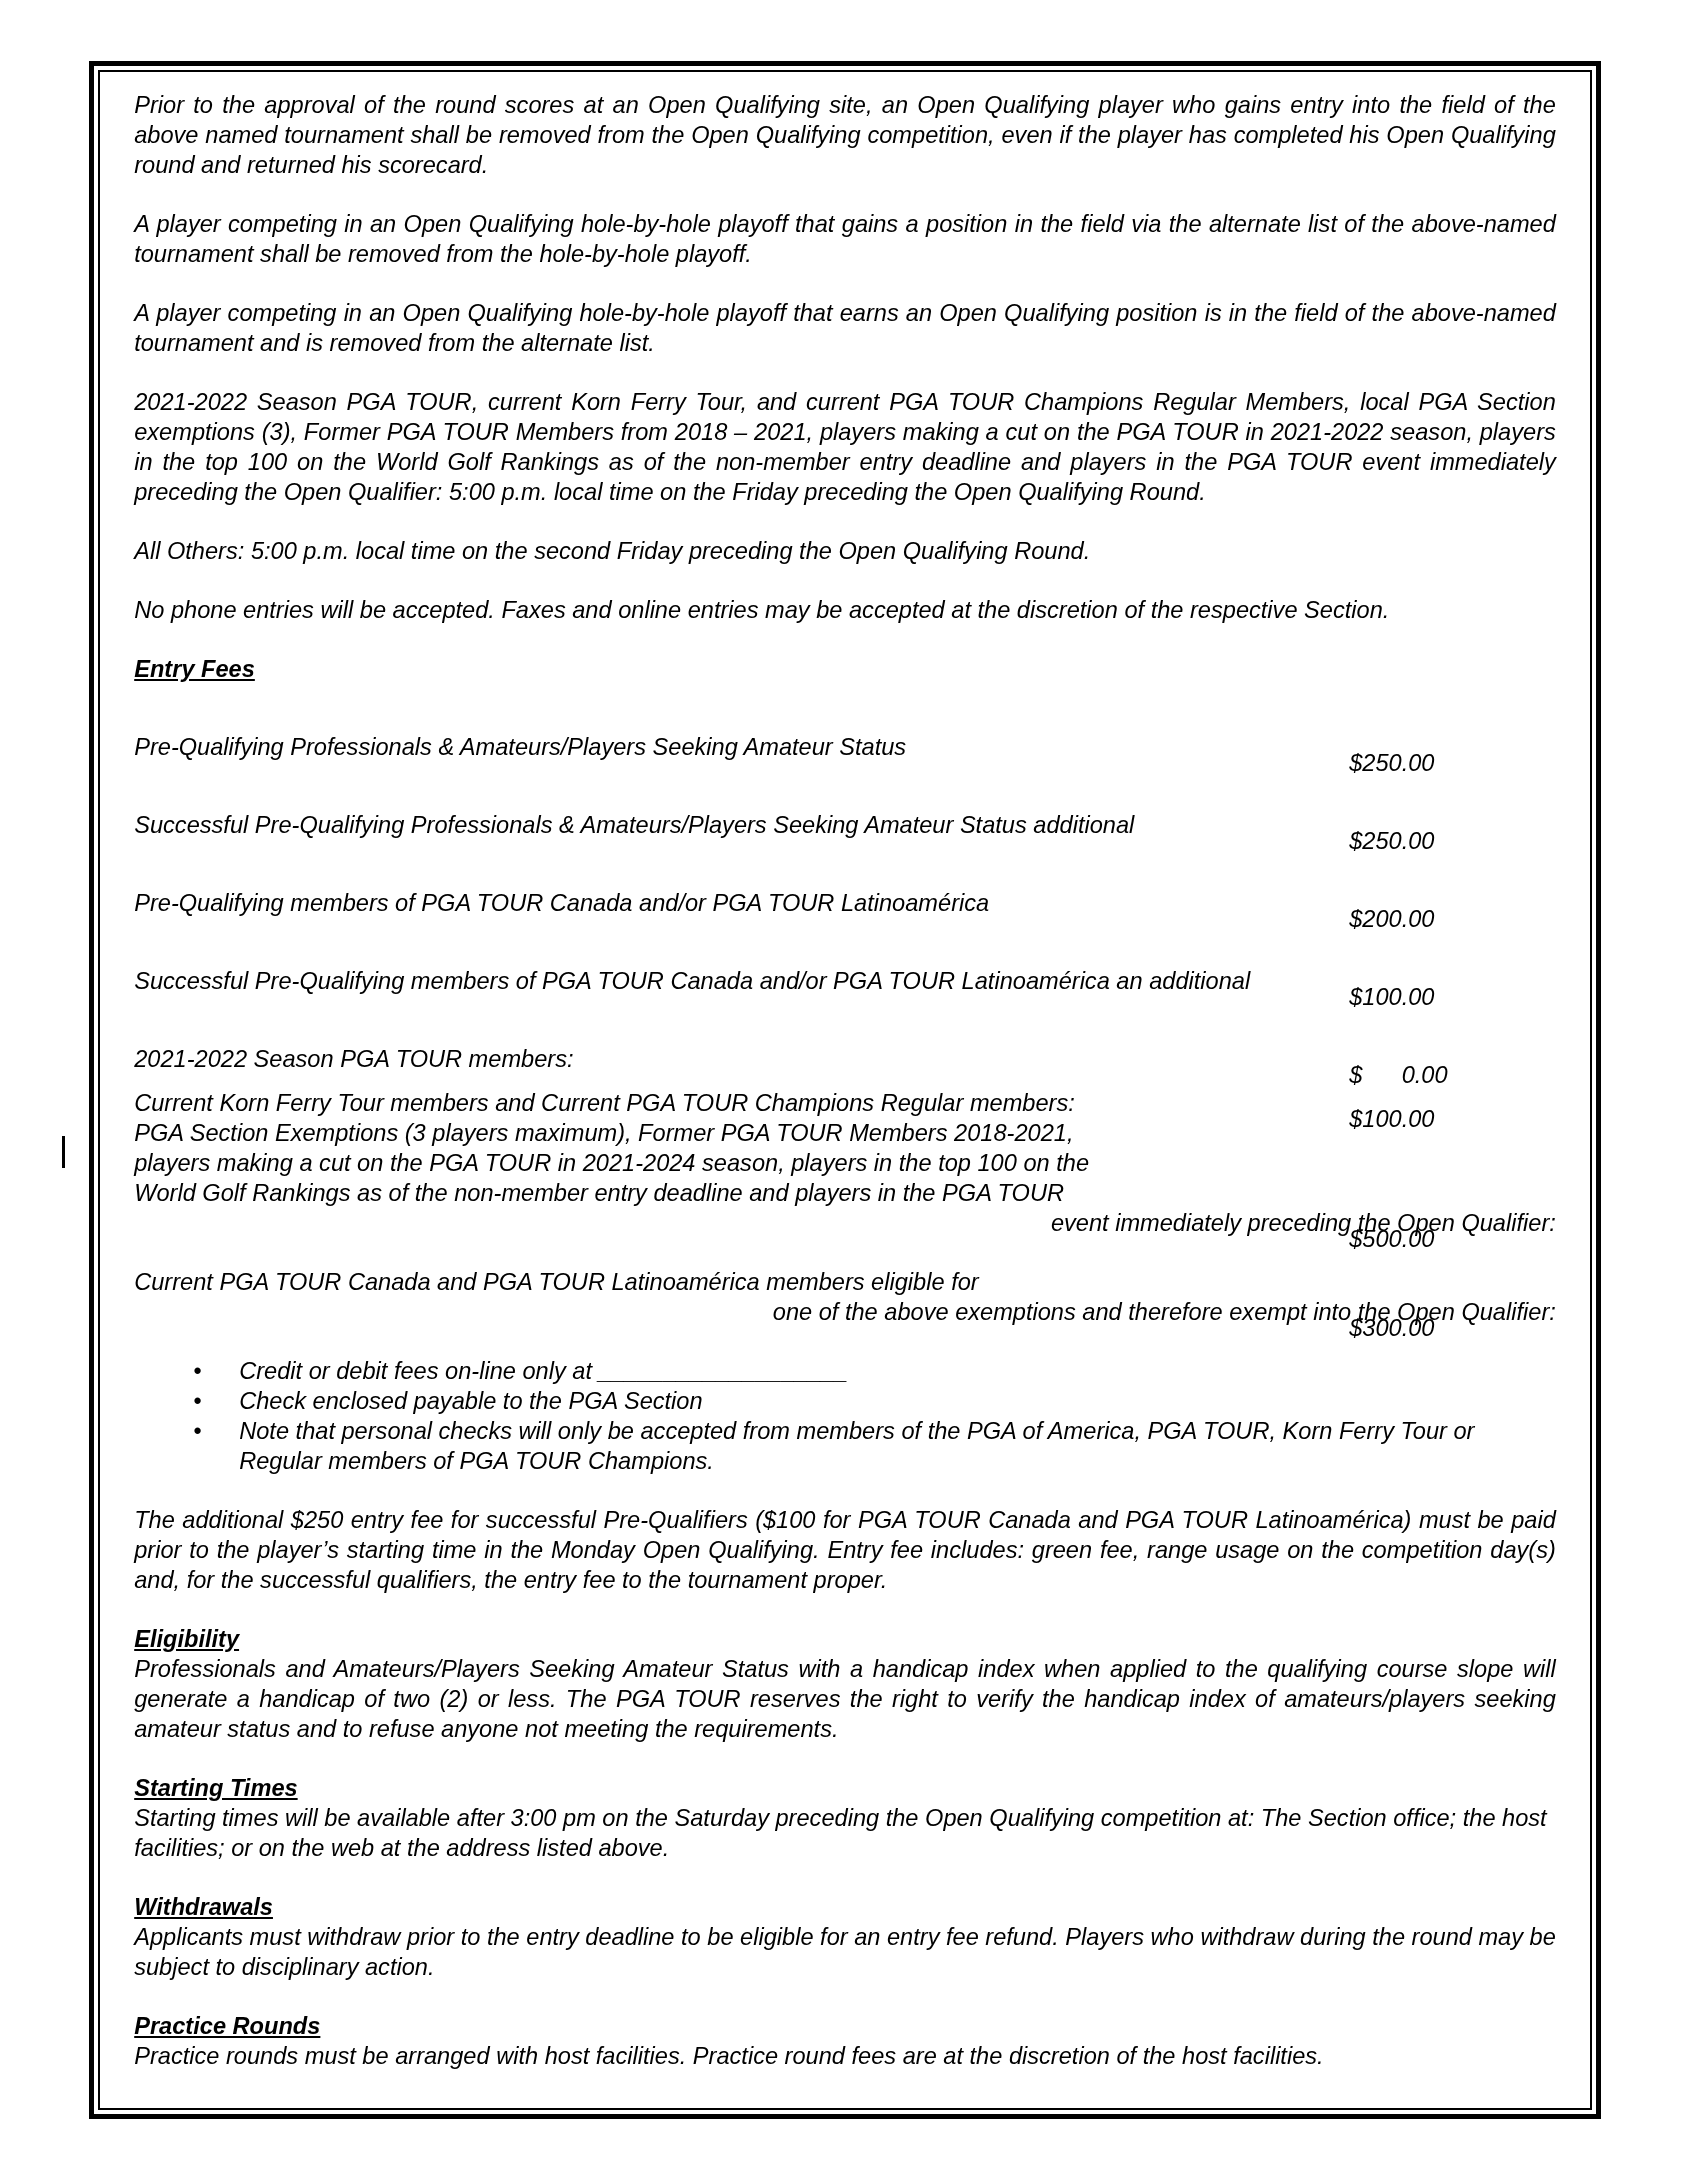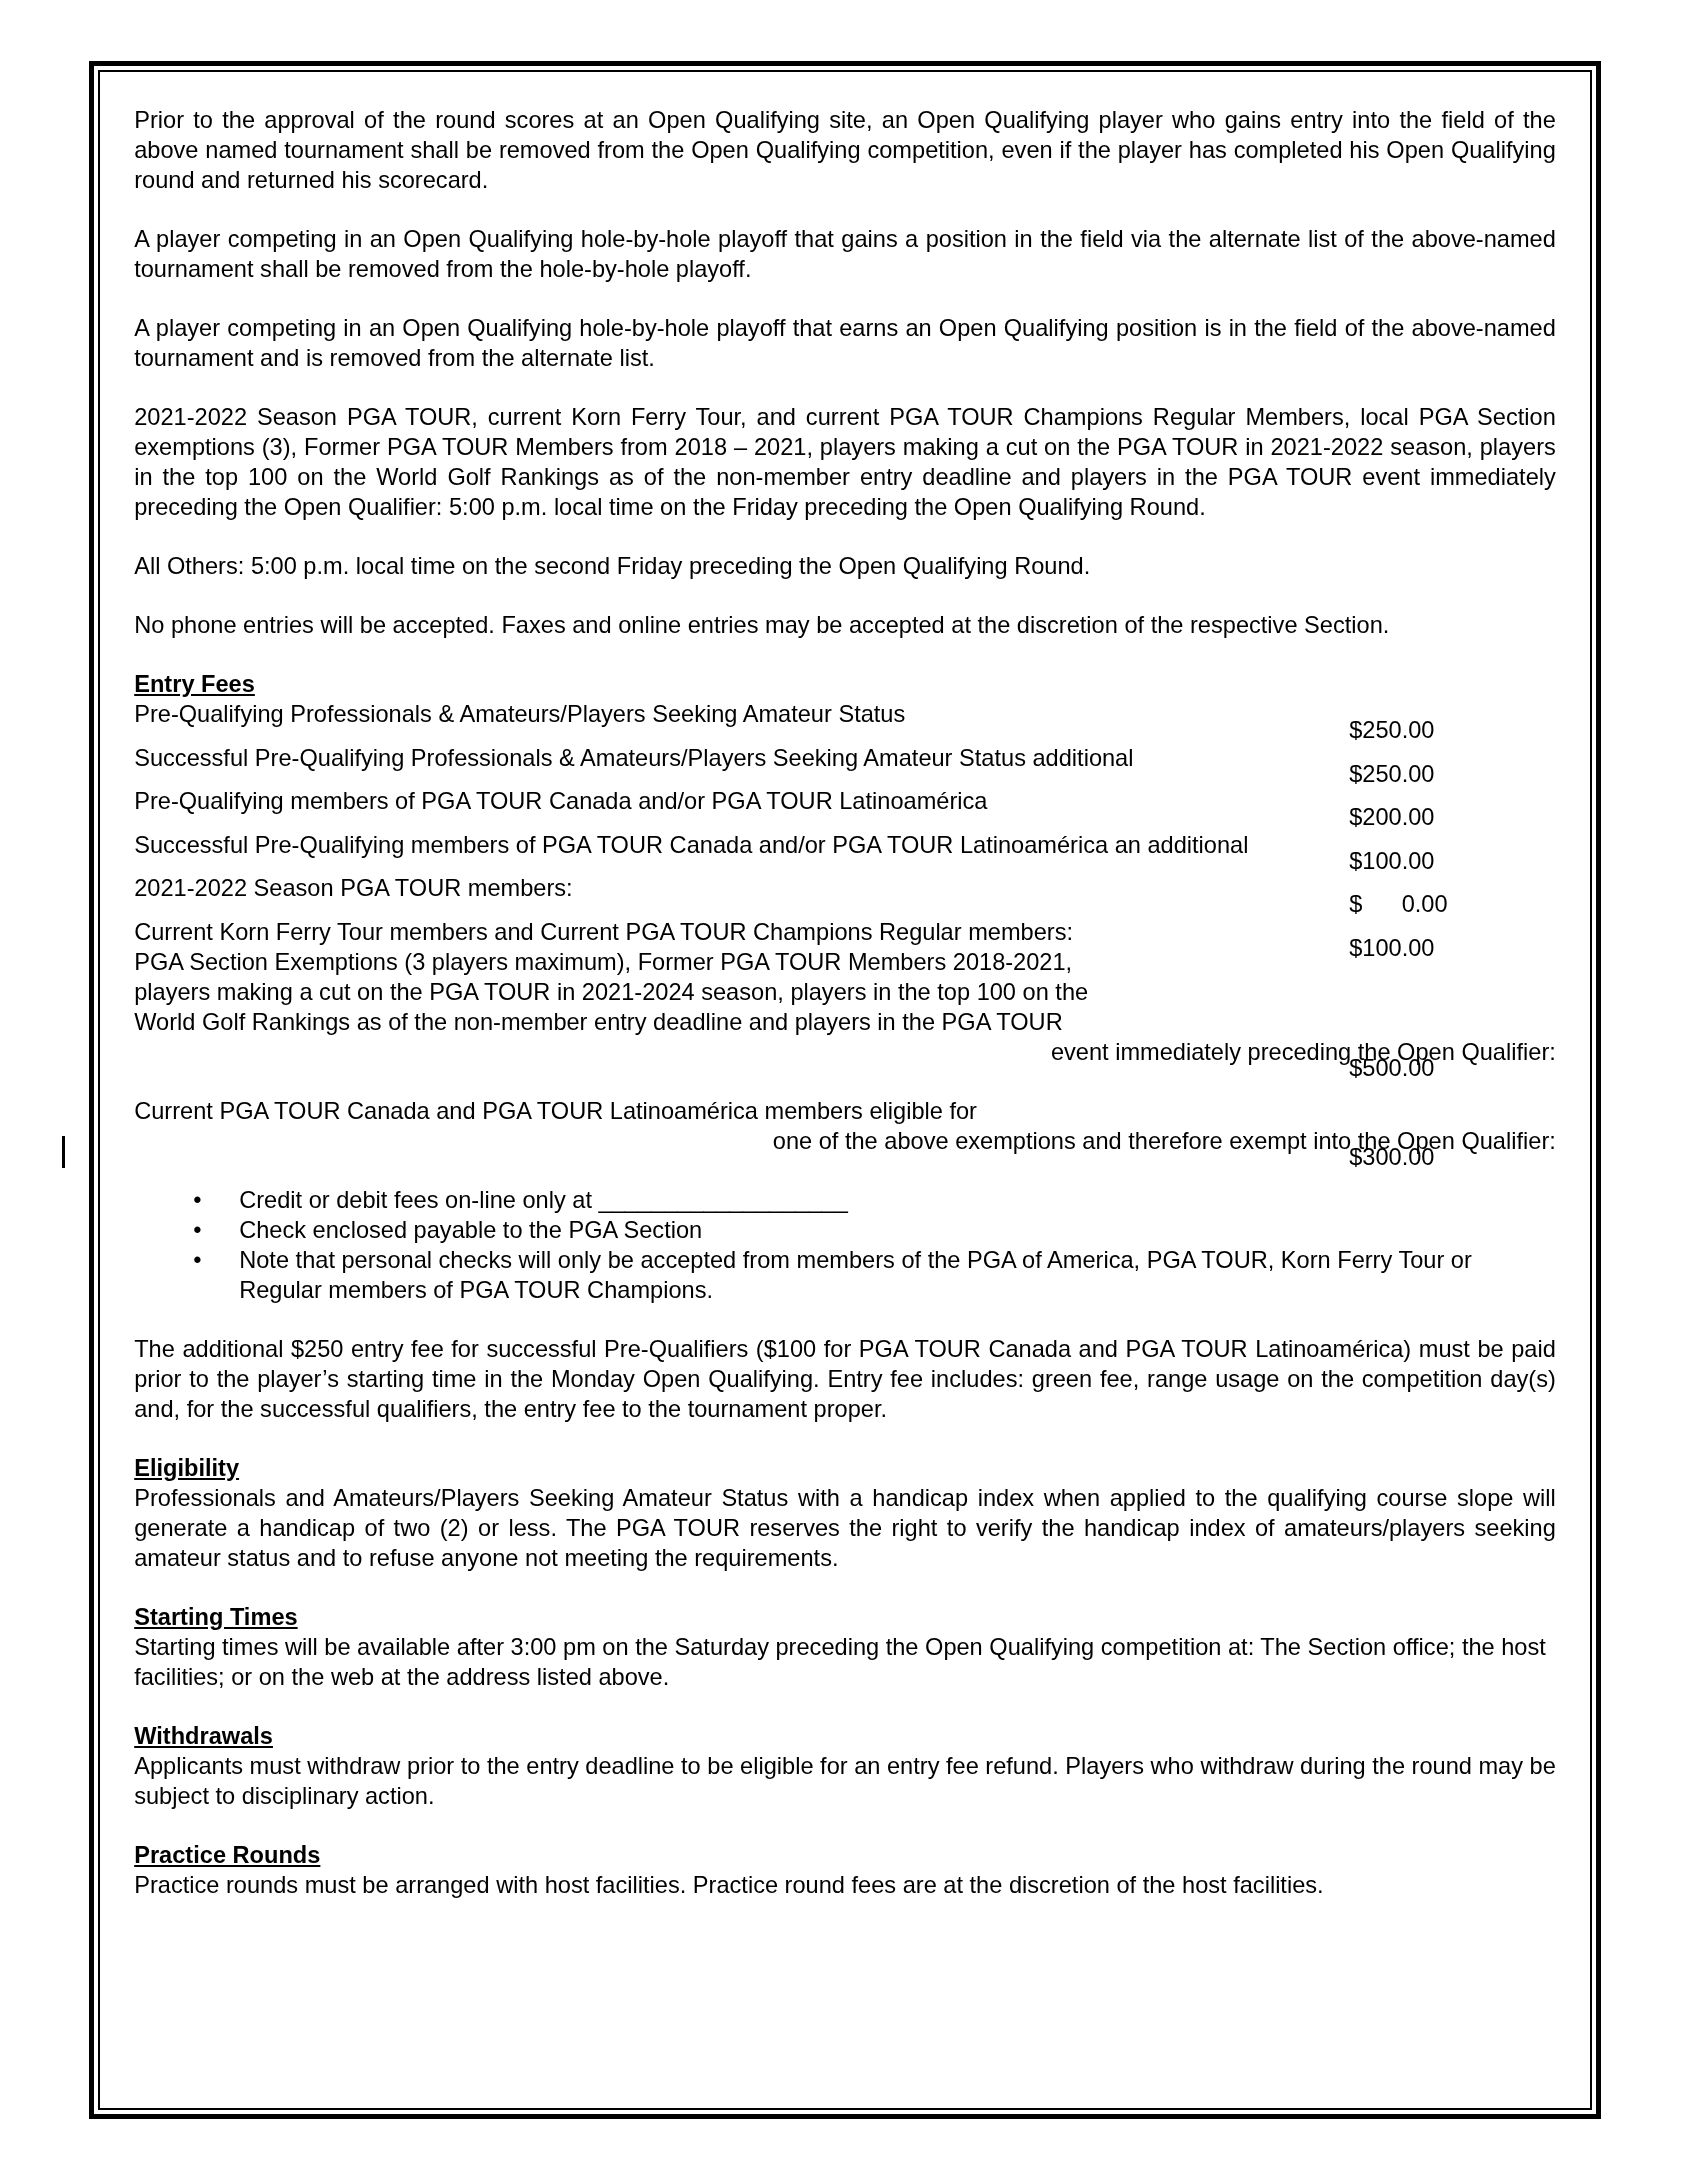--- a/index.html
+++ b/index.html
@@ -7,32 +7,32 @@
     width:1687px;height:2183px;background:#ffffff;color:#000;
     font-family:"Liberation Sans","DejaVu Sans",sans-serif;
   }
   .page{position:relative;width:1687px;height:2183px;background:#ffffff;overflow:hidden;}
   .frame-outer{
     position:absolute;left:89px;top:61px;width:1512px;height:2058px;
     border:5.9px solid #000;box-sizing:border-box;padding:4.2px;background:#fff;
   }
   .frame-inner{
     width:100%;height:100%;border:2.5px solid #000;box-sizing:border-box;
-    padding:33px 34px;overflow:hidden;
+    padding:18px 34px;overflow:hidden;font-style:italic;
   }
   .content{font-size:23.6px;line-height:30px;}
   .para{margin:0 0 29px 0;}
   .justify{text-align:justify;}
   .heading{
     font-weight:bold;text-decoration:underline;margin:0;
     font-size:23.6px;line-height:30px;
   }
   .fee-table{margin:0 0 0 0;}
   .fee-row{position:relative;line-height:30px;}
-  .fee-row.spaced{margin-bottom:13.5px;}
+  .fee-row.spaced{margin-bottom:13.5px;margin-top:48px;}
   .fee-row.block-end{margin-bottom:29px;text-align:right;}
   .fee-label{display:inline-block;max-width:1206px;}
   .fee-amount{position:absolute;left:1215px;top:16px;white-space:pre;}
   .bullets{margin:0 0 29px 0;}
   .bullet-item{display:flex;line-height:30px;}
   .bullet-glyph{flex:0 0 46px;margin-left:59px;}
   .bullet-text{flex:1;}
   .change-bar{
     position:absolute;left:62px;top:1136px;width:2.5px;height:32px;background:#000;
   }

